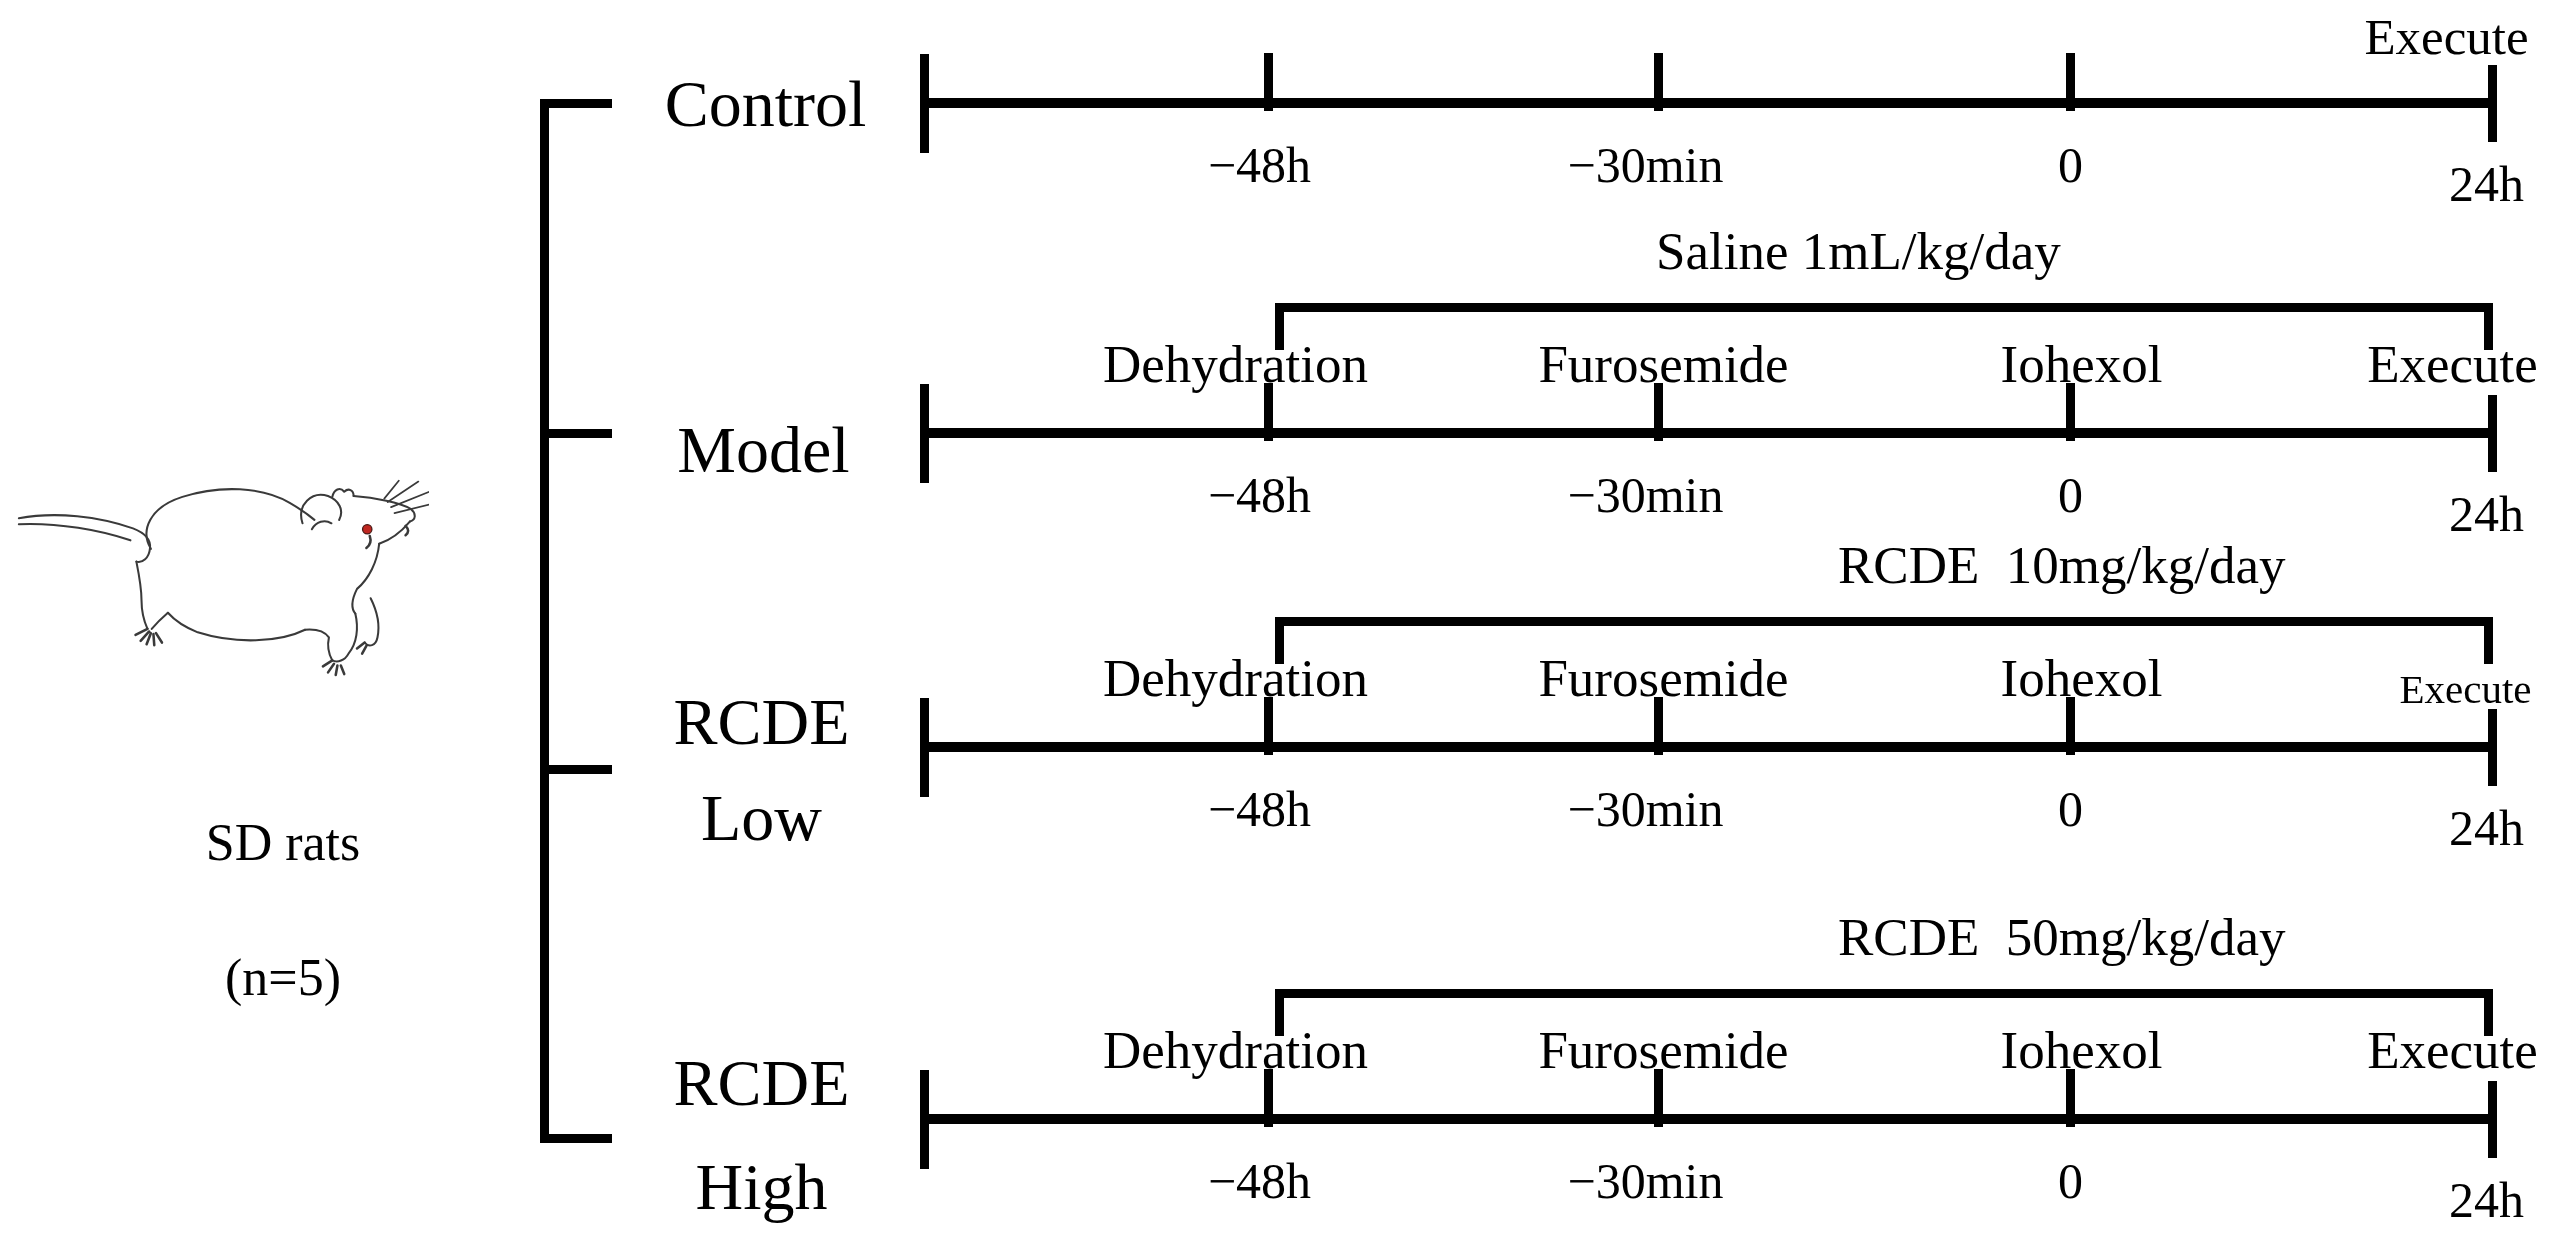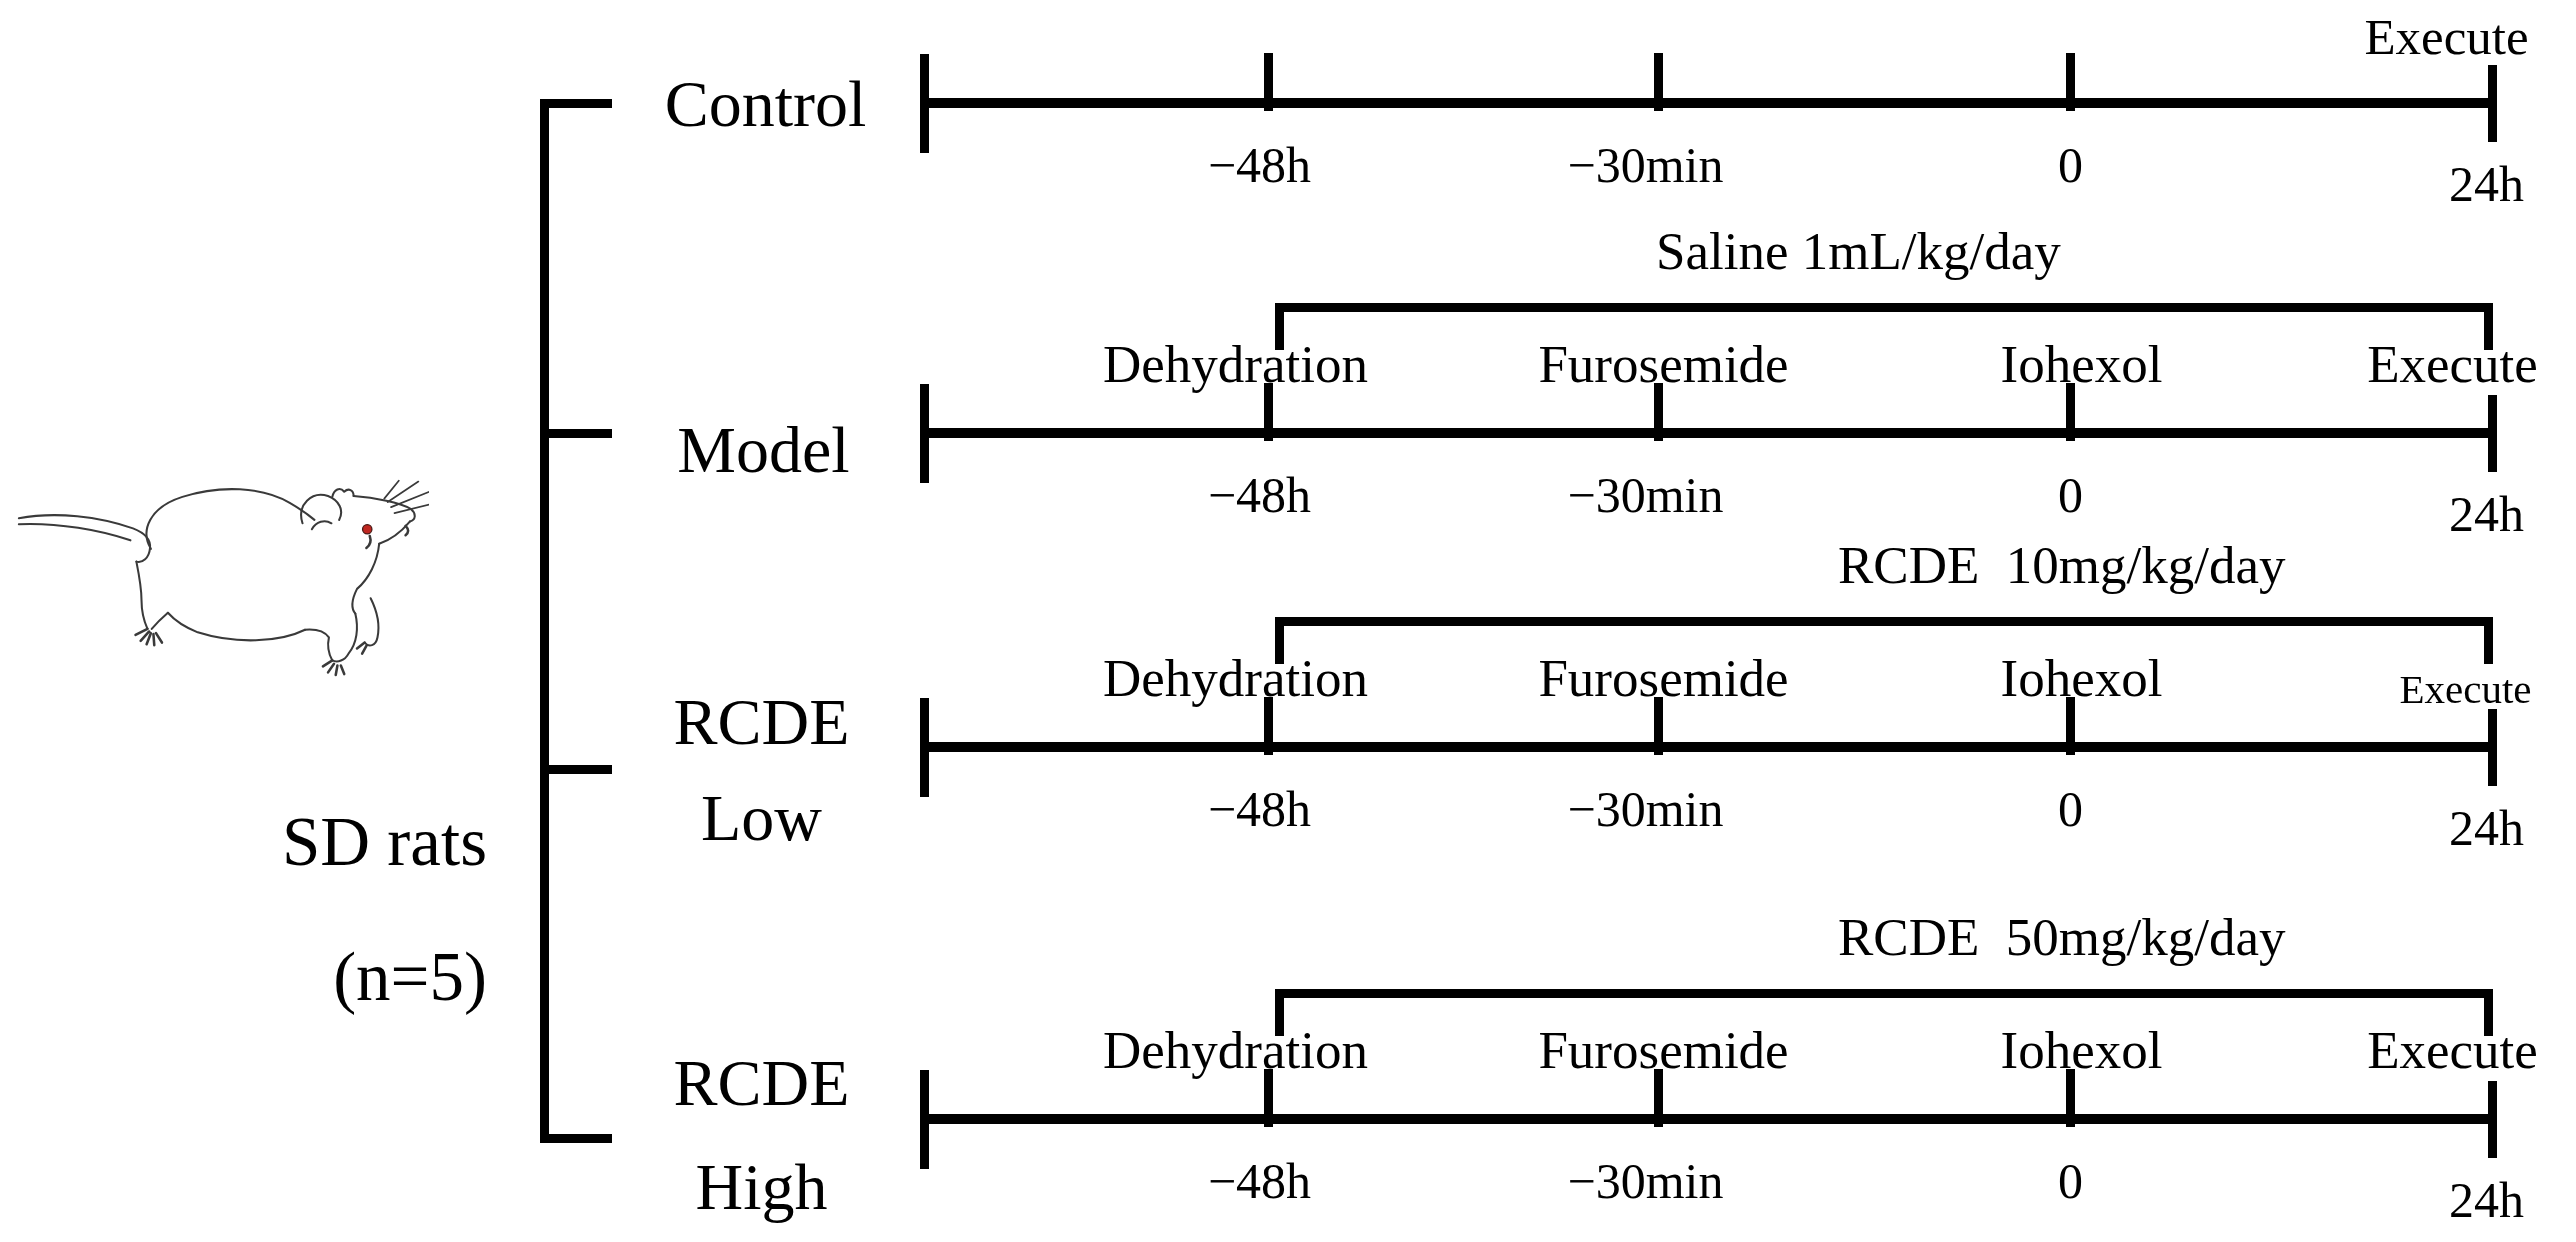--- a/index.html
+++ b/index.html
@@ -35,21 +35,21 @@
   
   .tree-v{position:absolute;left:540px;top:99px;width:8.5px;height:1044px;background:#000;}
   .stub{position:absolute;left:540px;width:72px;height:8.5px;background:#000;}
   .stub.s1{top:99px;} .stub.s2{top:429px;} .stub.s3{top:765px;} .stub.s4{top:1134px;}
   .glabel{position:absolute;width:341px;text-align:center;font-size:66px;}
   .glabel.p1{left:595px;top:65px;line-height:77px;}
   .glabel.p2{left:593px;top:395px;line-height:77px;margin-top:16px;}
   .glabel.p3{left:591px;top:674px;line-height:96px;}
   .glabel.p4{left:591px;top:1031px;line-height:104px;}
   
-  .subject-line{position:absolute;left:61px;width:426px;text-align:right;font-size:69px;line-height:85px;}
+  .subject-line{position:absolute;left:70px;width:426px;text-align:center;font-size:52px;line-height:85px;}
   .subject-line.sp{top:800px;}
   .subject-line.nn{top:935px;}
   .rat{position:absolute;left:15.4px;top:479px;width:414px;height:230px;}
 </style>
 </head>
 <body>
 
 <div class="canvas">
 
   <svg class="rat" viewBox="0 0 485 270" xmlns="http://www.w3.org/2000/svg">

